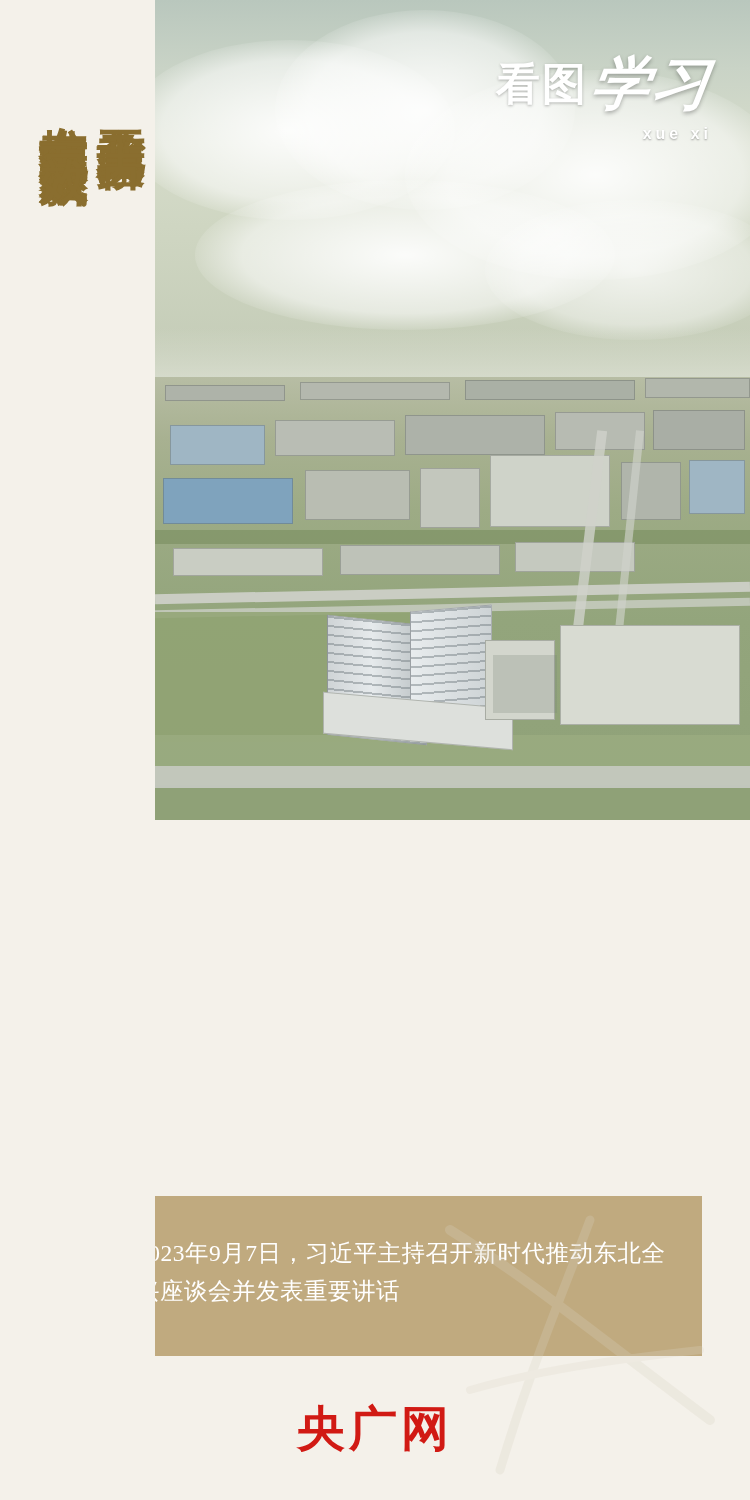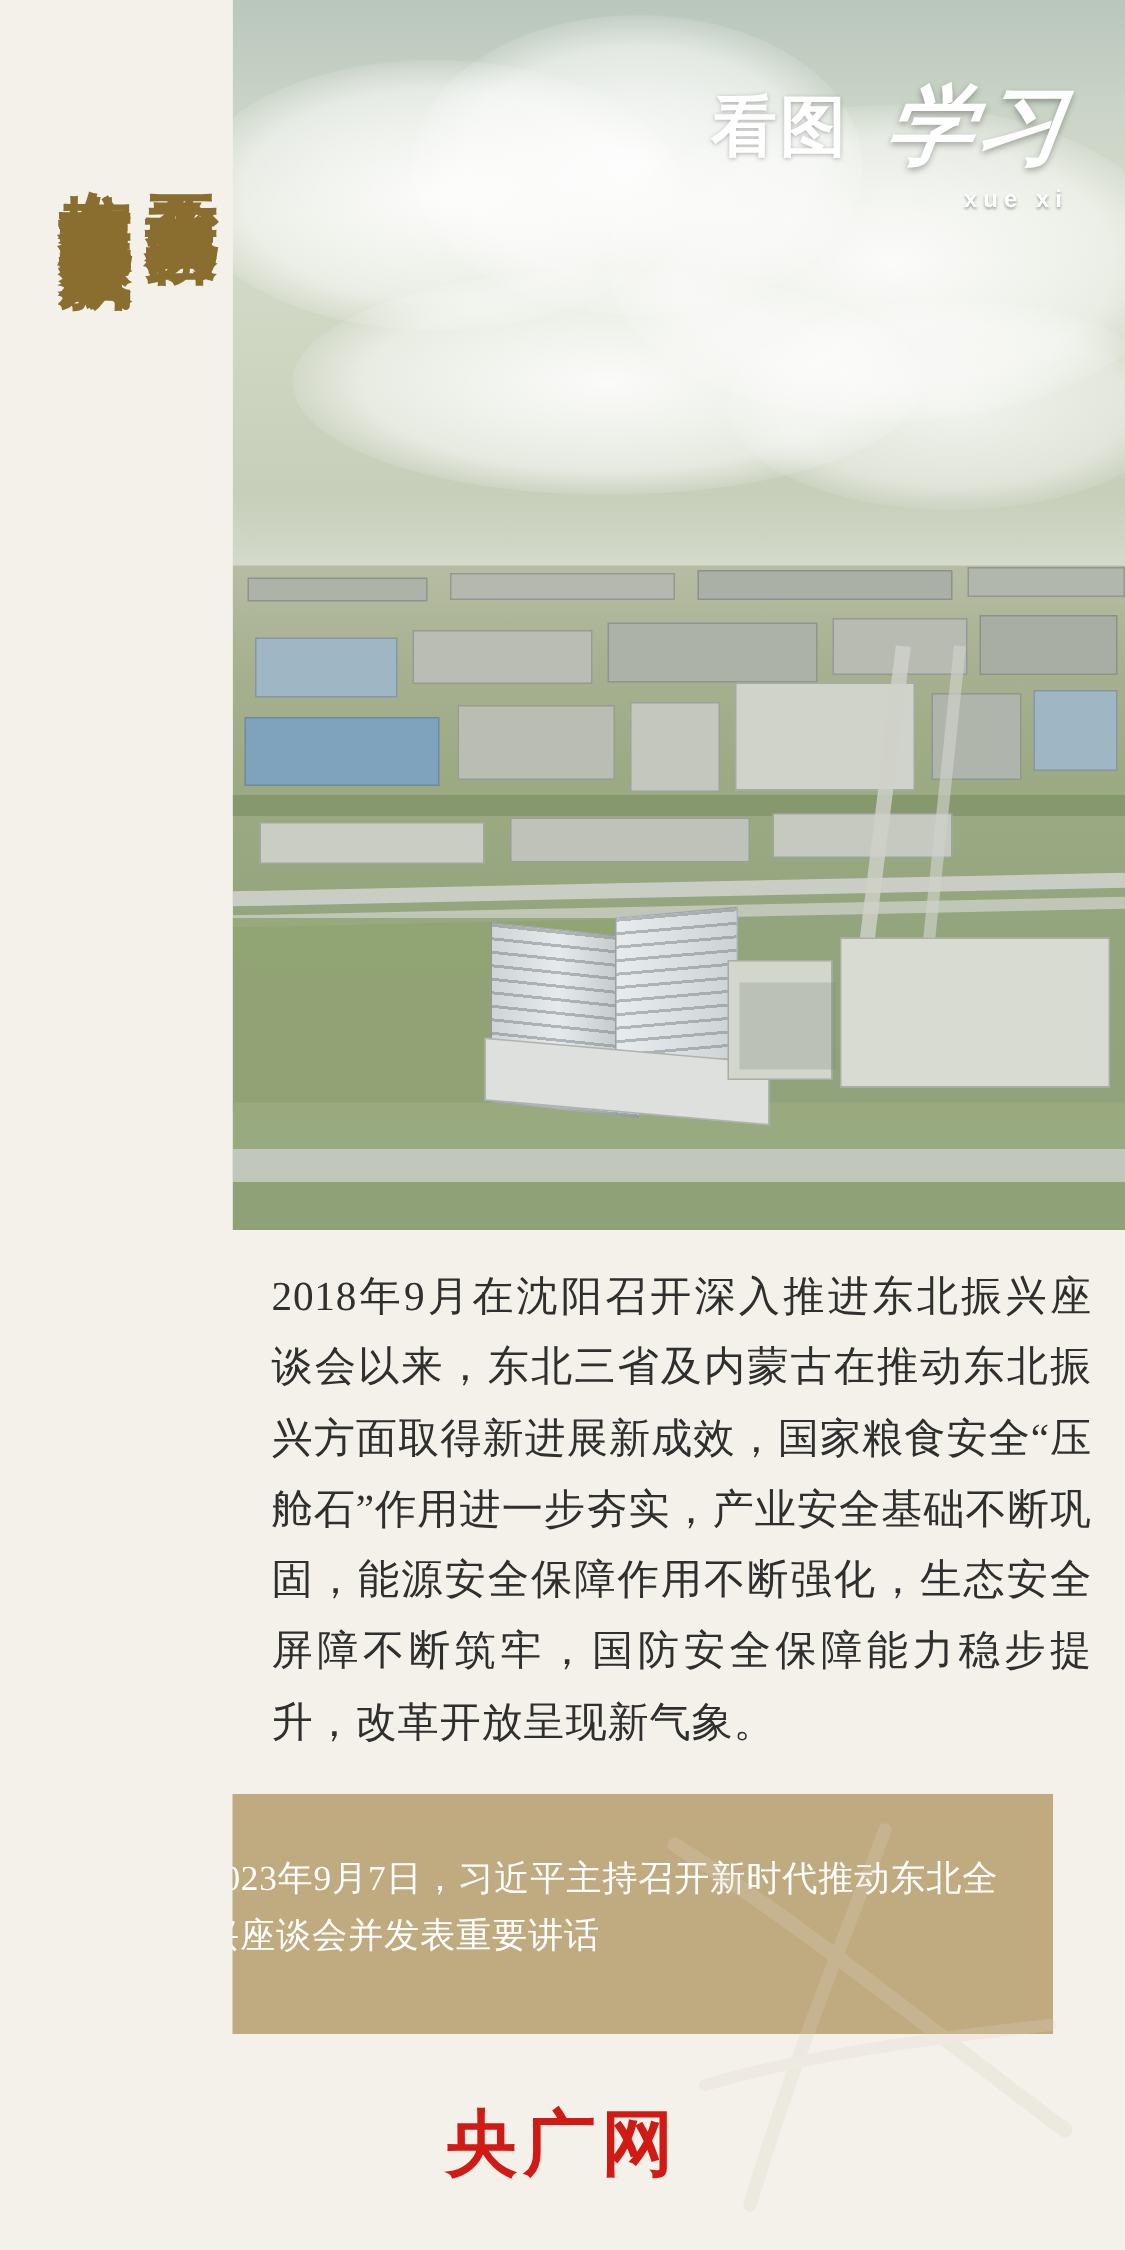--- a/index.html
+++ b/index.html
@@ -129,21 +129,21 @@
     right: 38px;
     top: 45px;
     z-index: 8;
     text-align: center;
     color: #ffffff;
   }
   .brand-row {
     display: flex;
     align-items: center;
     justify-content: center;
-    gap: 26px;
+    gap: 4px;
     margin-left: 35px;
   }
   .brand-kt {
     font-family: "Liberation Serif", serif;
     font-weight: bold;
     font-size: 44px;
     letter-spacing: 2px;
     color: #ffffff;
     text-shadow: 0 1px 3px rgba(0,0,0,.28);
   }
@@ -293,23 +293,20 @@
       <span class="brand-xx">学习</span>
     </div>
     <div class="brand-pinyin">xue xi</div>
   </div>
 
   <div class="title-col">
     <div class="vtitle">东北三省及内蒙古
 在推动东北振兴方面取得新进展新成效</div>
   </div>
 
-  <div class="quote">
-    <p>2018年9月在沈阳召开深入推进东北振兴座谈会以来，东北三省及内蒙古在推动东北振兴方面取得新进展新成效，国家粮食安全“压舱石”作用进一步夯实，产业安全基础不断巩固，能源安全保障作用不断强化，生态安全屏障不断筑牢，国防安全保障能力稳步提升，改革开放呈现新气象。</p>
-  </div>
 
   <div class="source">
     <p>——2023年9月7日，习近平主持召开新时代推动东北全面振兴座谈会并发表重要讲话</p>
   </div>
 
   <div class="footer">
     <span class="logo">央广网</span>
   </div>
 
   <svg class="watermark" viewBox="0 0 320 300">

